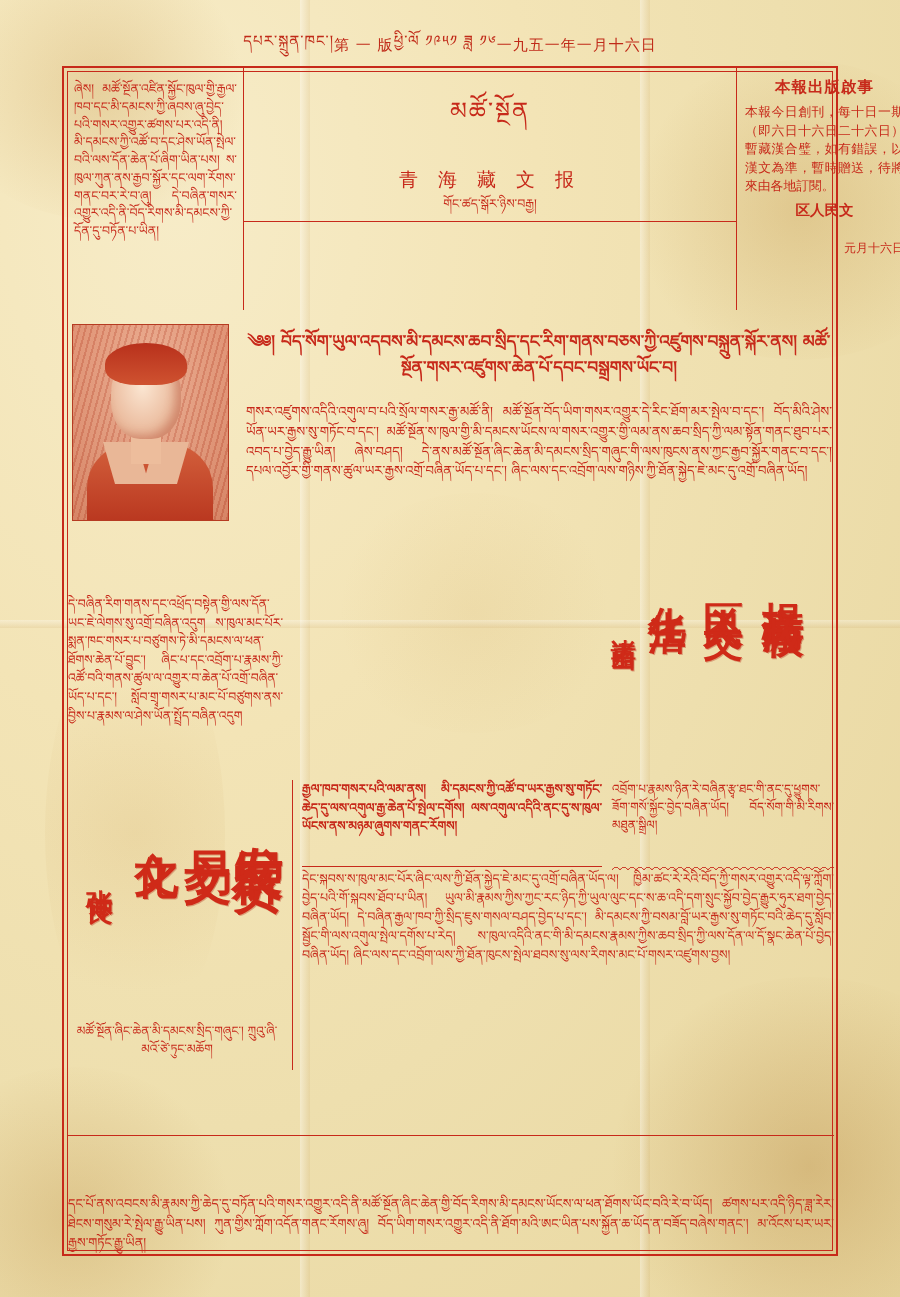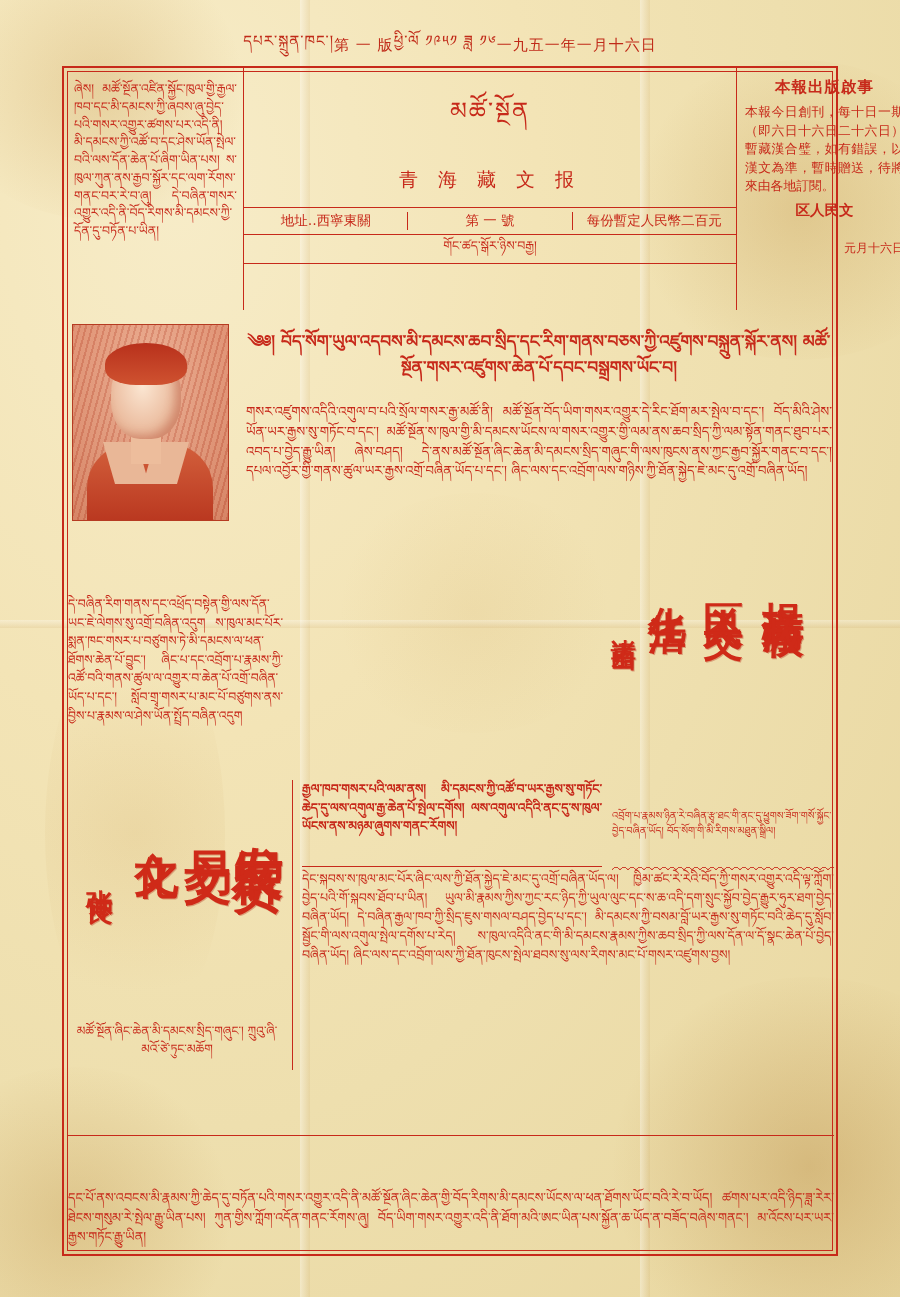--- a/index.html
+++ b/index.html
@@ -268,37 +268,37 @@
     position: absolute;
     left: 238px; top: 470px;
     width: 300px;
     font-size: 12.4px;
     line-height: 1.5;
     text-align: justify;
     font-weight: bold;
   }
   .col-right {
     position: absolute;
-    left: 548px; top: 498px;
+    left: 548px; top: 470px;
     width: 222px;
-    font-size: 10px;
+    font-size: 12px;
     line-height: 1.5;
     text-align: justify;
   }
   .col-wide {
     position: absolute;
     left: 238px; top: 560px;
     width: 532px;
     font-size: 12.6px;
     line-height: 1.5;
     text-align: justify;
   }
   .bottom-block {
     position: absolute;
-    left: 4px; bottom: 8px;
+    left: 4px; bottom: 2px;
     width: 766px;
     font-size: 12.8px;
     line-height: 1.5;
     text-align: justify;
   }
   .caption-left {
     position: absolute;
     left: 8px; top: 712px;
     width: 210px;
     font-size: 12.2px;
@@ -368,25 +368,20 @@
     <div class="frame-inner"></div>
   </div>
 
   <div class="header">
 
     <div class="hdr-left">ཞེས། མཚོ་སྔོན་འཛིན་སྐྱོང་ཁུལ་གྱི་རྒྱལ་ཁབ་དང་མི་དམངས་ཀྱི་ཞབས་ཞུ་བྱེད་པའི་གསར་འགྱུར་ཚགས་པར་འདི་ནི། མི་དམངས་ཀྱི་འཚོ་བ་དང་ཤེས་ཡོན་སྤེལ་བའི་ལས་དོན་ཆེན་པོ་ཞིག་ཡིན་པས། ས་ཁུལ་ཀུན་ནས་རྒྱབ་སྐྱོར་དང་ལག་རོགས་གནང་བར་རེ་བ་ཞུ། དེ་བཞིན་གསར་འགྱུར་འདི་ནི་བོད་རིགས་མི་དམངས་ཀྱི་དོན་དུ་བཏོན་པ་ཡིན།</div>
 
     <div class="hdr-center">
       <div class="title-small">མཚོ་སྔོན</div>
       <div class="title-cn">青 海 藏 文 报</div>
-      <div class="infobar">
-        <div>地址‥西寧東關</div>
-        <div>第 一 號</div>
-        <div>每份暫定人民幣二百元</div>
-      </div>
       <div class="infobar2">
         <div>གོང་ཚད་སྒོར་ཉིས་བརྒྱ།</div>
       </div>
     </div>
 
     <div class="hdr-right">
       <div class="notice-title">本報出版啟事</div>
       <div class="notice-body">本報今日創刊，每十日一期（即六日十六日二十六日）暫藏漢合璧，如有錯誤，以漢文為準，暫時贈送，待將來由各地訂閱。</div>
       <div class="sign">区人民文</div>
       <div class="date">元月十六日</div>

